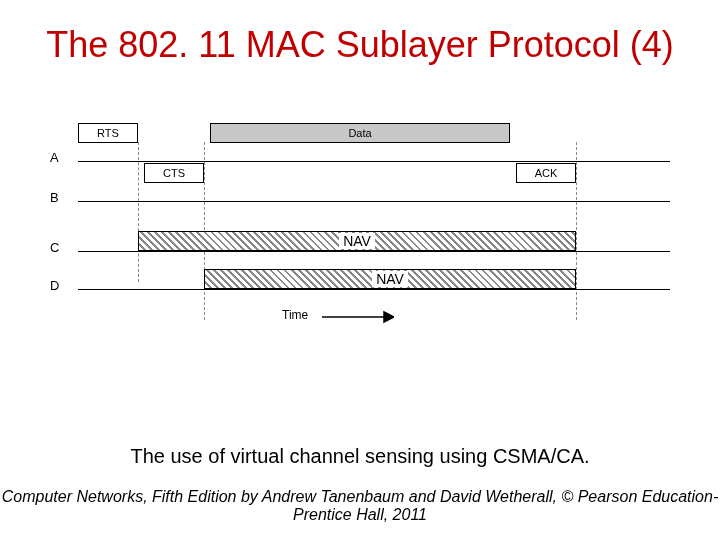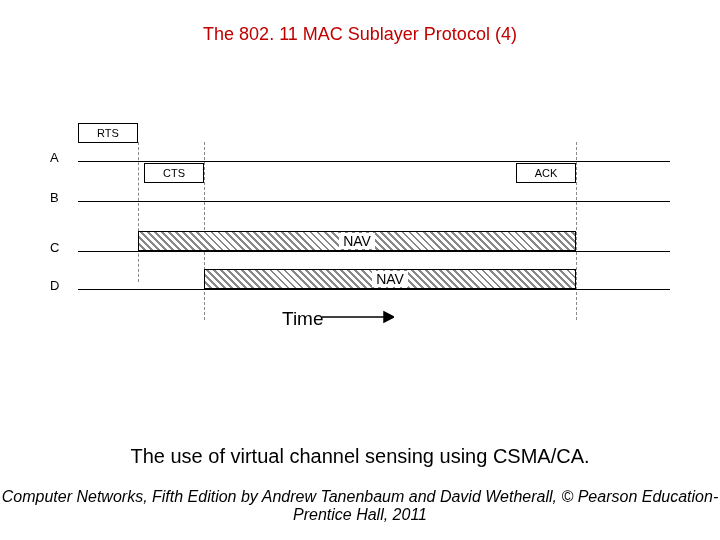--- a/index.html
+++ b/index.html
@@ -6,21 +6,21 @@
   body {
     width: 720px;
     height: 540px;
     background: #ffffff;
     font-family: Arial, Helvetica, sans-serif;
     position: relative;
     overflow: hidden;
   }
   .title {
     color: #c00000;
-    font-size: 18px;
+    font-size: 36px;
     text-align: center;
     padding-top: 24px;
     font-weight: normal;
   }
   .diagram {
     position: absolute;
     left: 50px;
     top: 140px;
     width: 620px;
     height: 220px;
@@ -73,21 +73,21 @@
     background: #fff;
     padding: 0 4px;
   }
   .vdash {
     position: absolute;
     border-left: 1px dashed #888;
     width: 0;
   }
   .time-label {
     position: absolute;
-    font-size: 19px;
+    font-size: 12px;
   }
   .arrow {
     position: absolute;
   }
   .arrow-line {
     stroke: #000;
     stroke-width: 1.5;
     fill: #000;
   }
   .caption {
@@ -115,20 +115,23 @@
 
   <div class="vdash" style="left:88px;  top:2px;  height:140px;"></div>
   <div class="vdash" style="left:154px; top:2px;  height:178px;"></div>
   <div class="vdash" style="left:526px; top:2px;  height:178px;"></div>
 
   <div class="row-label" style="top:10px;">A</div>
   <div class="timeline" style="top:0; height:22px;">
     <div class="box" style="left:0; width:60px;">
       <span>RTS</span>
     </div>
+    <div class="box data" style="left:132px; width:300px;">
+      <span>Data</span>
+    </div>
   </div>
 
   <div class="row-label" style="top:50px;">B</div>
   <div class="timeline" style="top:40px; height:22px;">
     <div class="box" style="left:66px; width:60px;margin-top:23px;">
       <span>CTS</span>
     </div>
     <div class="box" style="left:438px; width:60px;margin-top:46px;">
       <span>ACK</span>
     </div>

